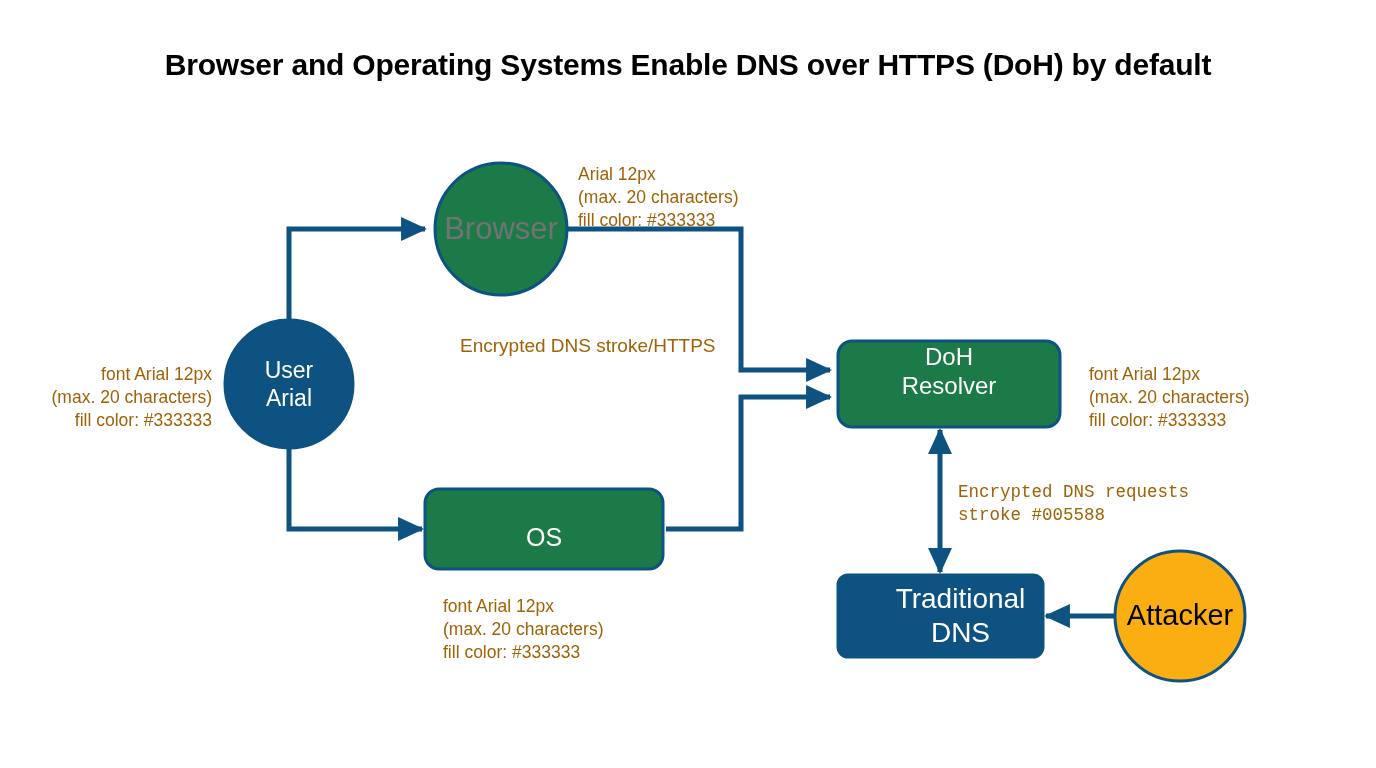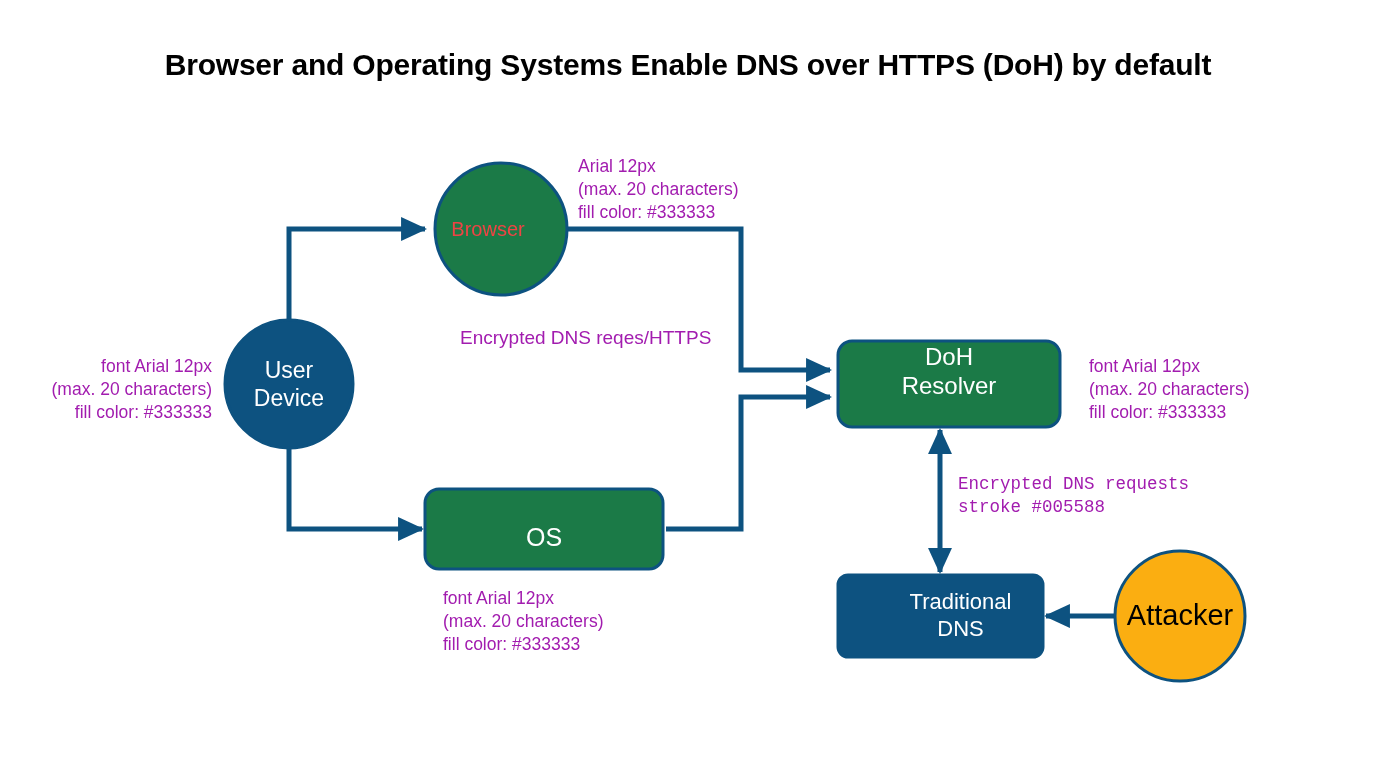--- a/index.html
+++ b/index.html
@@ -40,22 +40,23 @@
     justify-content: center;
     text-align: center;
     line-height: 1.22;
     pointer-events: none;
     white-space: pre-line;
   }
   .annot {
     position: absolute;
     font-size: 17.5px;
     line-height: 1.3;
-    color: #a21caf;
+    color: #a16207;
     white-space: pre-line;
+    margin-top: 8px;
   }
   .annot.right-align { text-align: right; }
   .annot.left-align  { text-align: left;  }
 </style>
 </head>
 <body>
 
 <div id="diagram-title">Browser and Operating Systems Enable DNS over HTTPS (DoH) by default</div>
 
 <svg id="canvas" viewBox="0 0 1376 768">
@@ -90,46 +91,46 @@
   <rect x="425" y="489" width="238" height="80" rx="14" ry="14" fill="#1b7a47" stroke="#0d5280" stroke-width="3"></rect>
 
   <rect x="838" y="341" width="222" height="86" rx="14" ry="14" fill="#1b7a47" stroke="#0d5280" stroke-width="3"></rect>
 
   <rect x="838" y="575" width="205" height="82" rx="10" ry="10" fill="#0d5280" stroke="#0d5280" stroke-width="3"></rect>
 
   <circle cx="1180" cy="616" r="65" fill="#fbae11" stroke="#0d5280" stroke-width="3"></circle>
 </svg>
 
 <div class="node-label" style="left:225px; top:320px; width:128px; height:128px; font-size:23px; color:#ffffff;">User
-Device</div>
+Arial</div>
 
-<div class="node-label" style="left:422px; top:163px; width:132px; height:132px; font-size:20px; color:#ef4444;">Browser</div>
+<div class="node-label" style="left:435px; top:163px; width:132px; height:132px; font-size:31px; color:#737373;">Browser</div>
 
 <div class="node-label" style="left:425px; top:489px; width:238px; height:96px; font-size:25px; color:#ffffff;">OS</div>
 
 <div class="node-label" style="left:838px; top:341px; width:222px; height:60px; font-size:24px; color:#ffffff;">DoH
 Resolver</div>
 
-<div class="node-label" style="left:838px; top:575px; width:245px; height:82px; font-size:22px; color:#ffffff;">Traditional
+<div class="node-label" style="left:838px; top:575px; width:245px; height:82px; font-size:28px; color:#ffffff;">Traditional
 DNS</div>
 
 <div class="node-label" style="left:1115px; top:551px; width:130px; height:130px; font-size:29px; color:#000000;">Attacker</div>
 
 <div class="annot left-align" style="left:578px; top:155px;">Arial 12px
 (max. 20 characters)
 fill color: #333333</div>
 
 <div class="annot right-align" style="left:0px; top:355px; width:212px;">font Arial 12px
 (max. 20 characters)
 fill color: #333333</div>
 
 <div class="annot left-align" style="left:1089px; top:355px;">font Arial 12px
 (max. 20 characters)
 fill color: #333333</div>
 
 <div class="annot left-align" style="left:443px; top:587px;">font Arial 12px
 (max. 20 characters)
 fill color: #333333</div>
 
-<div class="annot left-align" style="left:460px; top:326px; font-size:19px;">Encrypted DNS reqes/HTTPS</div>
+<div class="annot left-align" style="left:460px; top:326px; font-size:19px;">Encrypted DNS stroke/HTTPS</div>
 
 <div class="annot left-align" style="left:958px; top:473px;font-family:Liberation Mono, monospace;">Encrypted DNS requests
 stroke #005588</div>
 
 </body></html>

